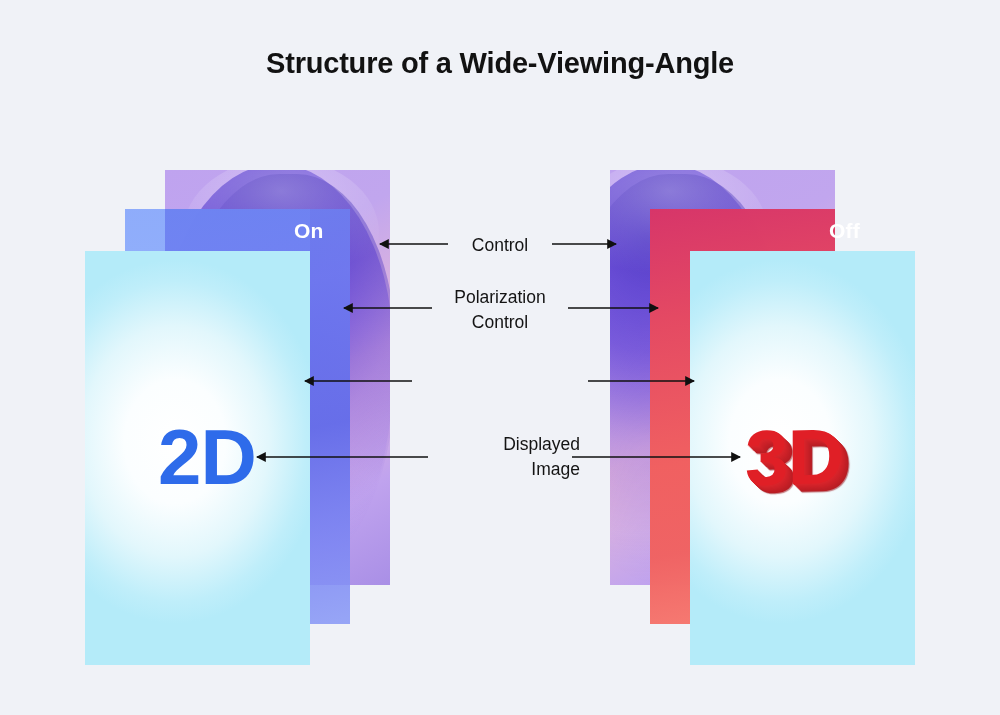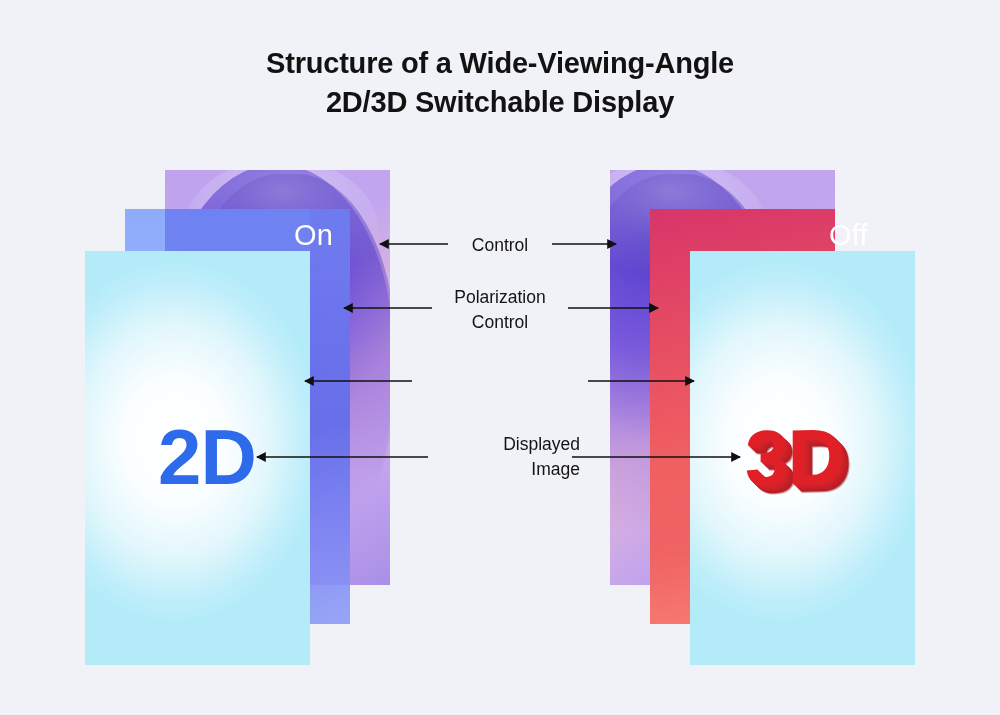--- a/index.html
+++ b/index.html
@@ -74,22 +74,22 @@
   
   .p-screen{
     background:
       radial-gradient(66% 44% at 40% 46%, #ffffff 0%, #fbfeff 34%, #e2f7fc 63%, #bfeefa 88%, #b4ebf9 100%);
   }
 
   
   .badge{
     position:absolute;
     color:#ffffff;
-    font-size:29px;
-    font-weight:400;
+    font-size:21px;
+    font-weight:700;
     letter-spacing:.2px;
   }
 
   
   .word2d{
     position:absolute;
     font-size:78px;
     font-weight:700;
     color:#2e6bea;
     letter-spacing:-1px;
@@ -120,21 +120,20 @@
   }
   svg.lines{position:absolute;inset:0;width:1000px;height:715px;overflow:visible;}
 </style>
 </head>
 <body>
 
 <div id="stage">
 
   <div class="title">
     <span>Structure of a Wide-Viewing-Angle</span>
-    <span class="l2">2D/3D Switchable Display</span>
   </div>
 
   <div class="stack">
 
     <div class="panel p-lens" style="left:165px;top:170px;width:225px;height:415px;">
       <div class="lens-blob" style="left:-4px;top:-6px;width:232px;height:418px;"></div>
       <div class="lens-blob3" style="left:16px;top:4px;width:214px;height:404px;"></div>
       <div class="lens-blob2" style="left:18px;top:-12px;width:196px;height:150px;"></div>
     </div>
 

